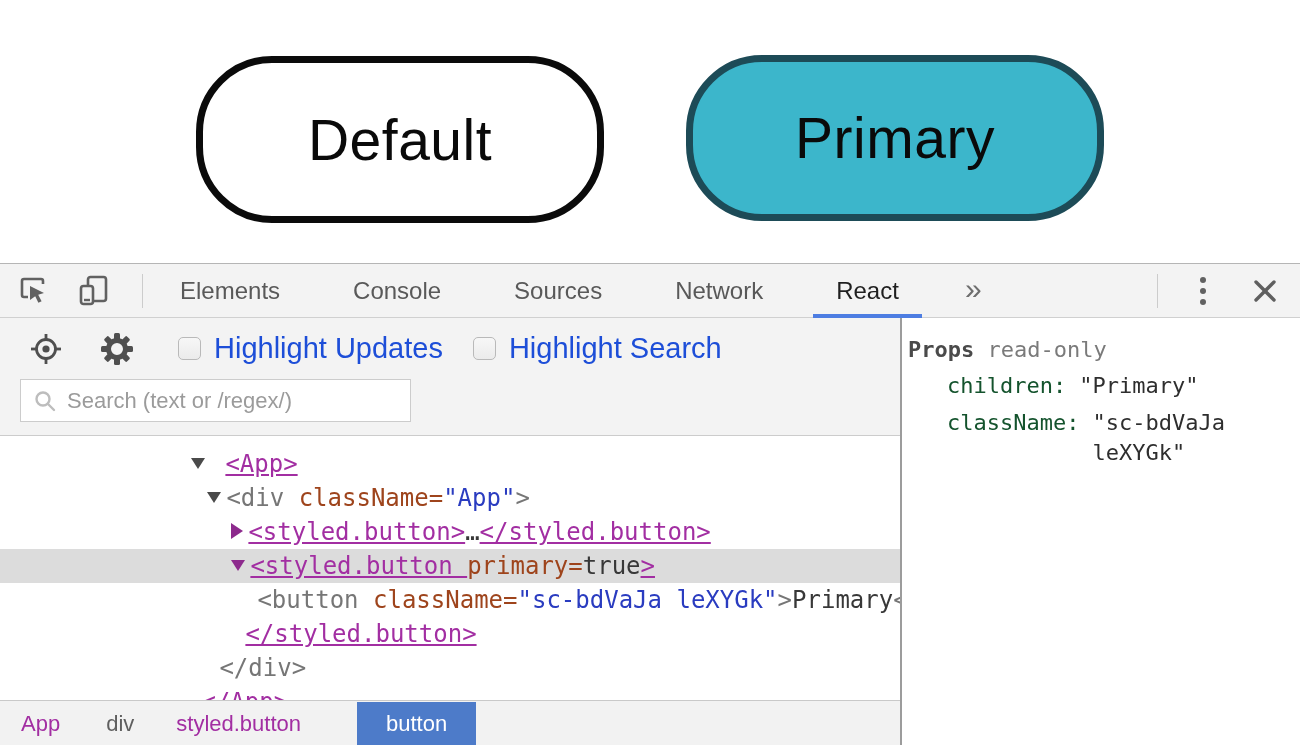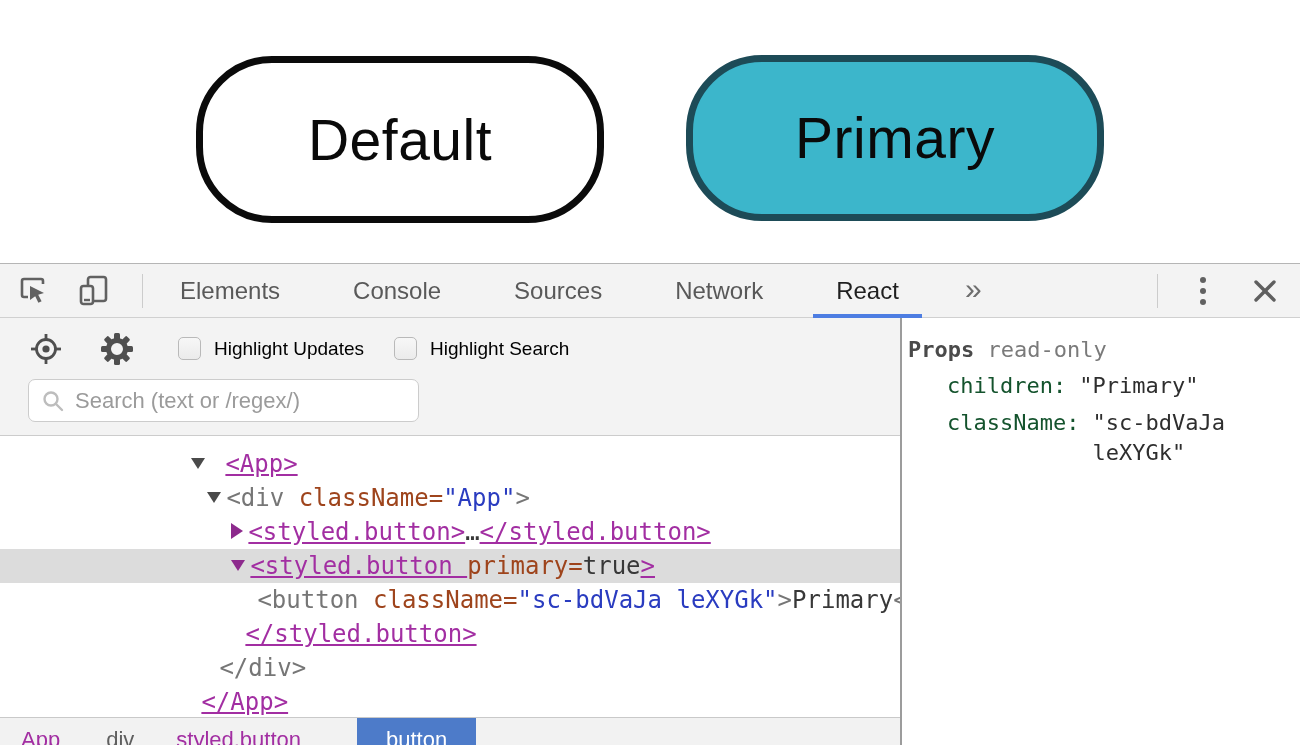--- a/index.html
+++ b/index.html
@@ -41,24 +41,24 @@
   .left { width:900px; display:flex; flex-direction:column; }
 
   
   .rtoolbar { height:118px; background:#f3f3f3; border-bottom:1px solid #cccccc; }
   .trow1 { height:61px; display:flex; align-items:center; }
   .i-target { margin-left:28px; }
   .i-gear   { margin-left:36px; }
   .cb { width:23px; height:23px; border:1px solid #b9b9b9; border-radius:5px;
         background:linear-gradient(#f7f7f7,#ebebeb); margin-left:44px; cursor:pointer; flex:0 0 auto; }
   .cb.second { margin-left:30px; }
-  .cb-label { margin-left:13px; font-size:19px; color:#000000; white-space:nowrap; }
+  .cb-label { margin-left:13px; font-size:29px; color:#1d4ed8; white-space:nowrap; }
   .trow2 { display:flex; align-items:center; }
-  .searchbox { margin-left:28px; width:391px; height:43px; background:#fff; border:1px solid #ccc;
-               border-radius:7px; display:flex; align-items:center; }
+  .searchbox { margin-left:20px; width:391px; height:43px; background:#fff; border:1px solid #ccc;
+               border-radius:0; display:flex; align-items:center; }
   .searchbox input { border:none; outline:none; flex:1; font-size:22px; color:#444; margin-left:10px;
                      font-family:"Liberation Sans",sans-serif; background:transparent; }
   .searchbox input::placeholder { color:#9b9b9b; }
   .mag { margin-left:12px; flex:0 0 auto; }
 
   
   .tree { flex:1; background:#fff; overflow:hidden; font-family:"DejaVu Sans Mono",monospace;
           font-size:24px; color:#333; }
   .trow { height:34px; line-height:34px; white-space:pre; cursor:default; }
   .trow.selected { background:#dcdcdc; }
@@ -74,22 +74,22 @@
   .p { color:#a22ea2;text-decoration:underline; }
   .a { color:#9e441c; }
   .v { color:#2a3cc0; }
   .t { color:#383838; }
   .tri { display:inline-block; width:0; height:0; vertical-align:middle; margin:-4px 5px 0 0; }
   .tri-down  { border-top:11px solid #4a4a4a; border-left:7px solid transparent; border-right:7px solid transparent; }
   .tri-down.purple { border-top-color:#8d2a8d; }
   .tri-right { border-left:12px solid #8d2a8d; border-top:8px solid transparent; border-bottom:8px solid transparent; }
 
   
-  .crumbs { height:28px; background:#f2f2f2; border-top:1px solid #c9c9c9;
-            display:flex; align-items:flex-start; font-size:22px; }
+  .crumbs { height:45px; background:#f2f2f2; border-top:1px solid #c9c9c9;
+            display:flex; align-items:flex-end; font-size:22px; }
   .crumb { line-height:43px; cursor:pointer; white-space:nowrap; }
   .crumb.purple { color:#a22ea2; }
   .crumb.gray { color:#5f5f5f; }
   .c-app { margin-left:21px; }
   .c-div { margin-left:46px; }
   .c-styled { margin-left:42px; }
   .crumb.selected { margin-left:56px; background:#4d7bc9; color:#fff; padding:0 29px; }
 
   
   .right { flex:1; background:#fff; border-left:2px solid #9c9c9c;

